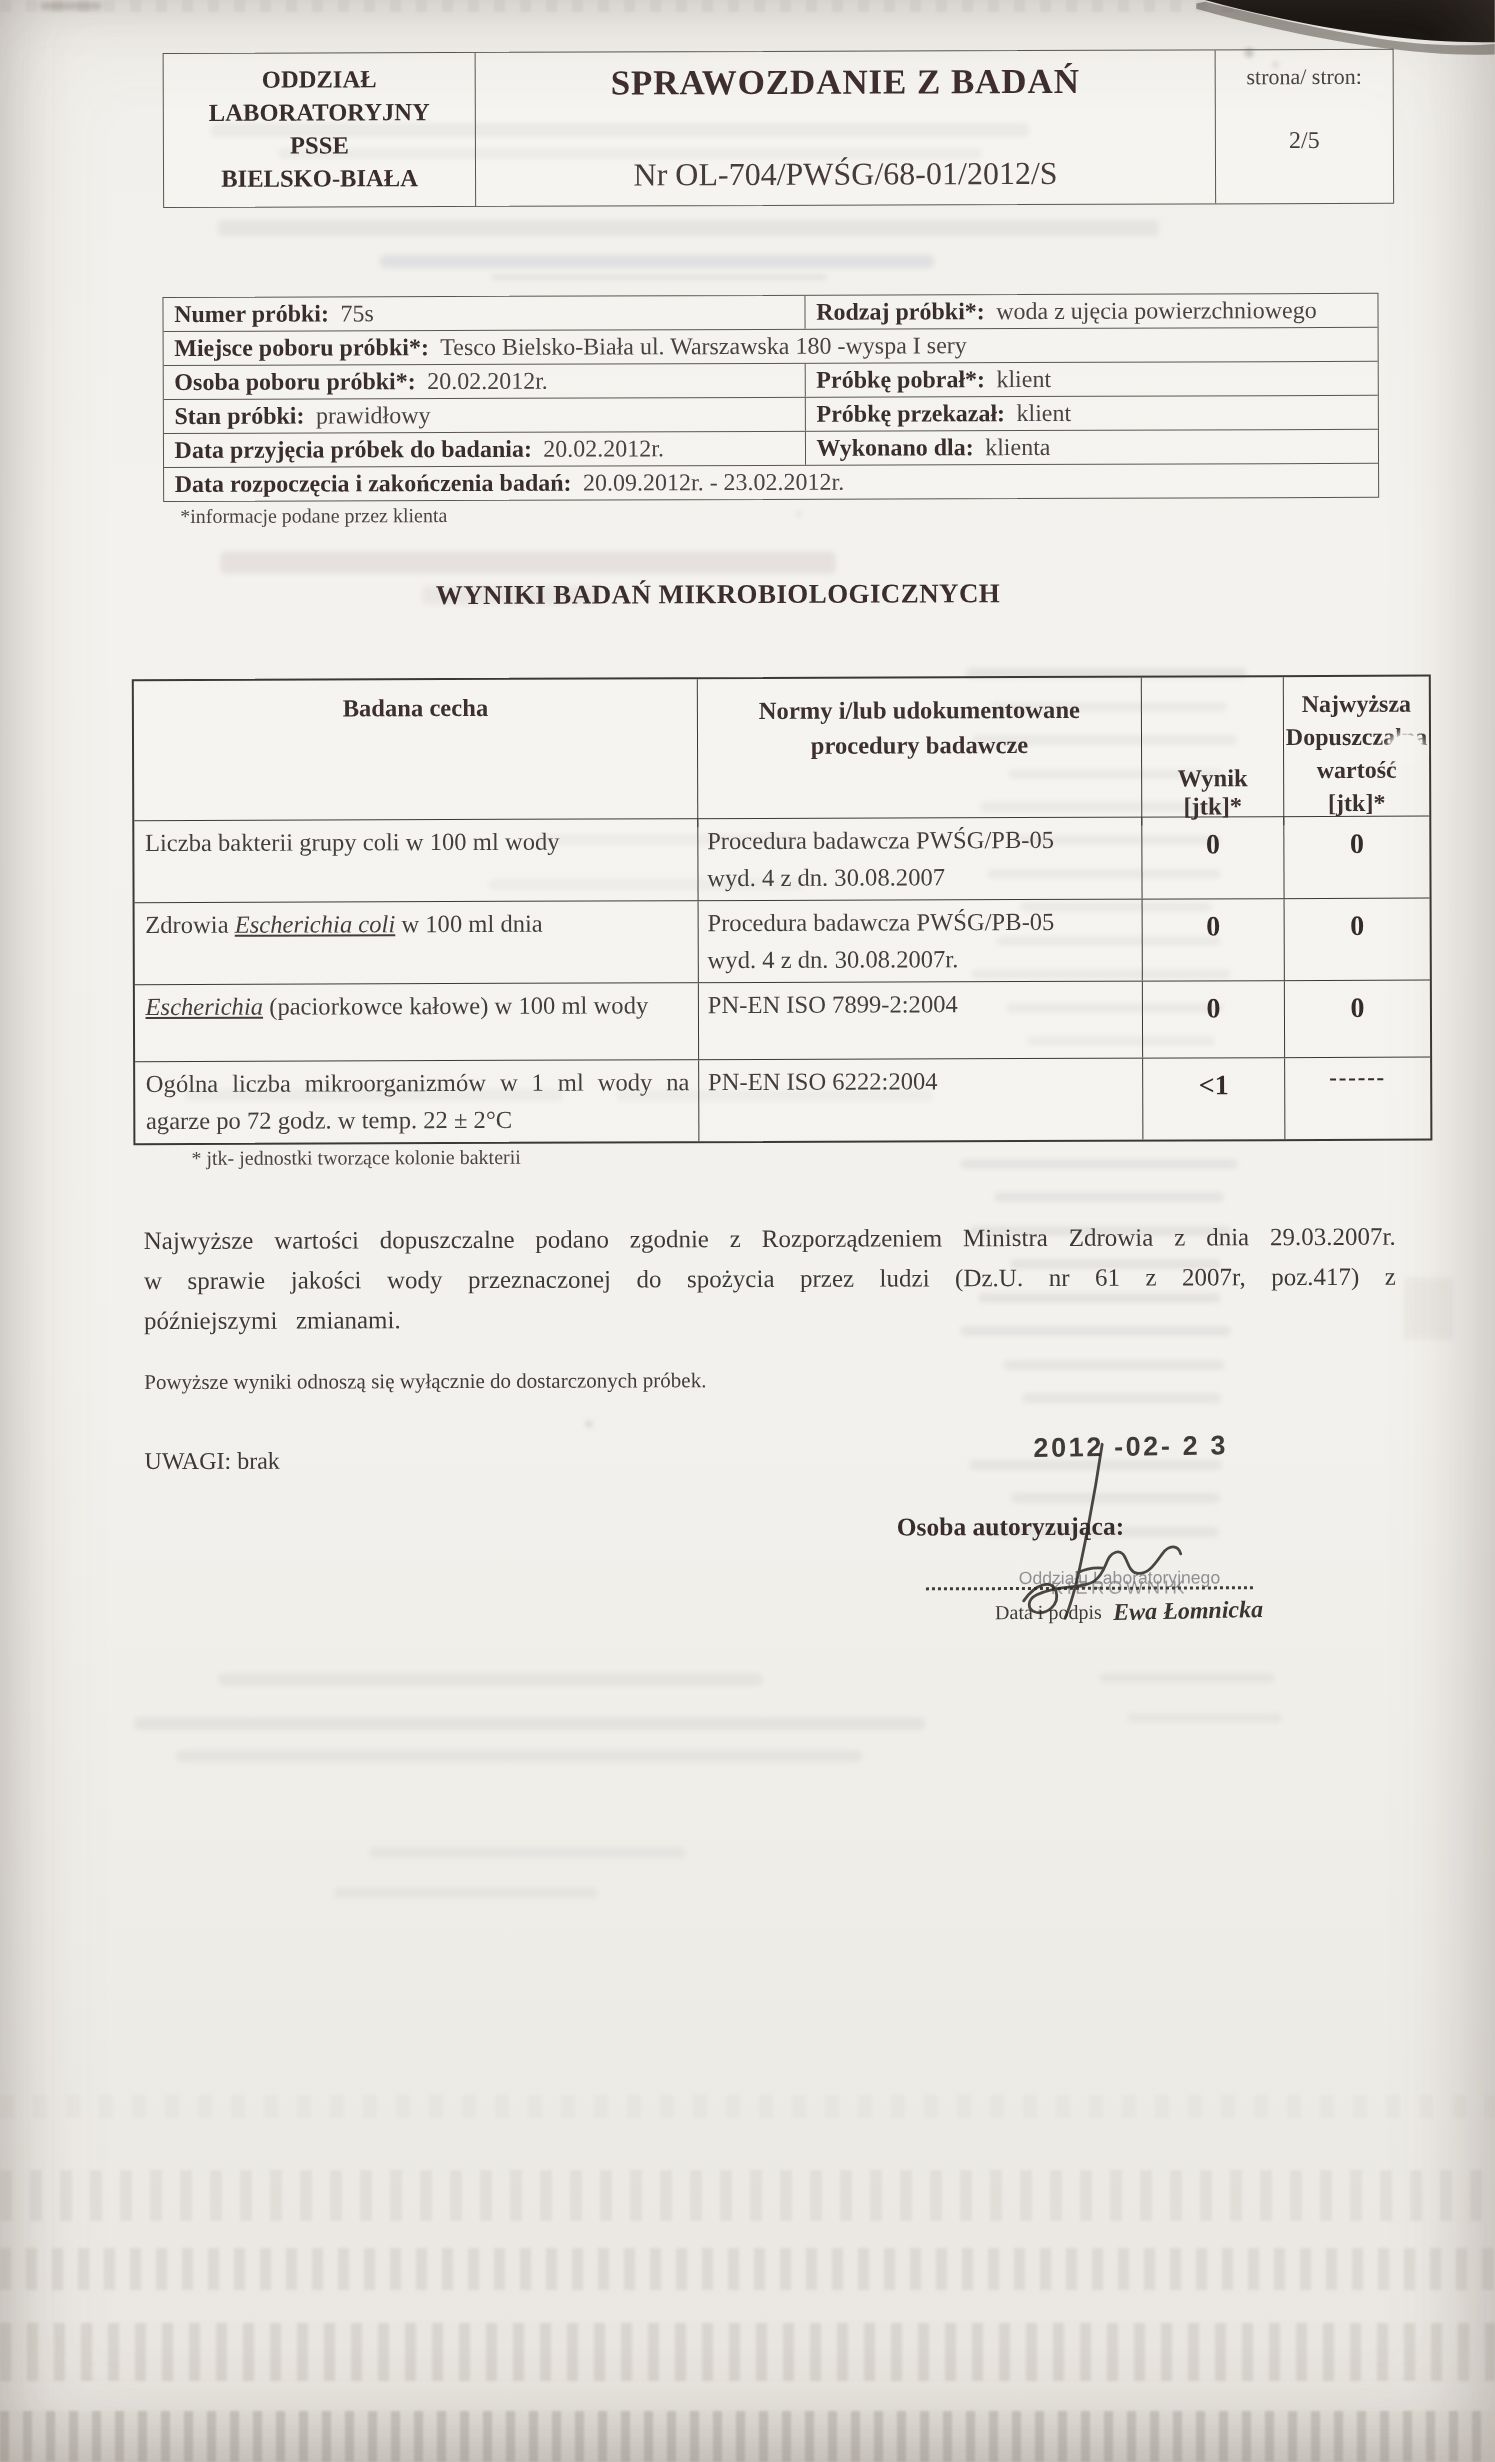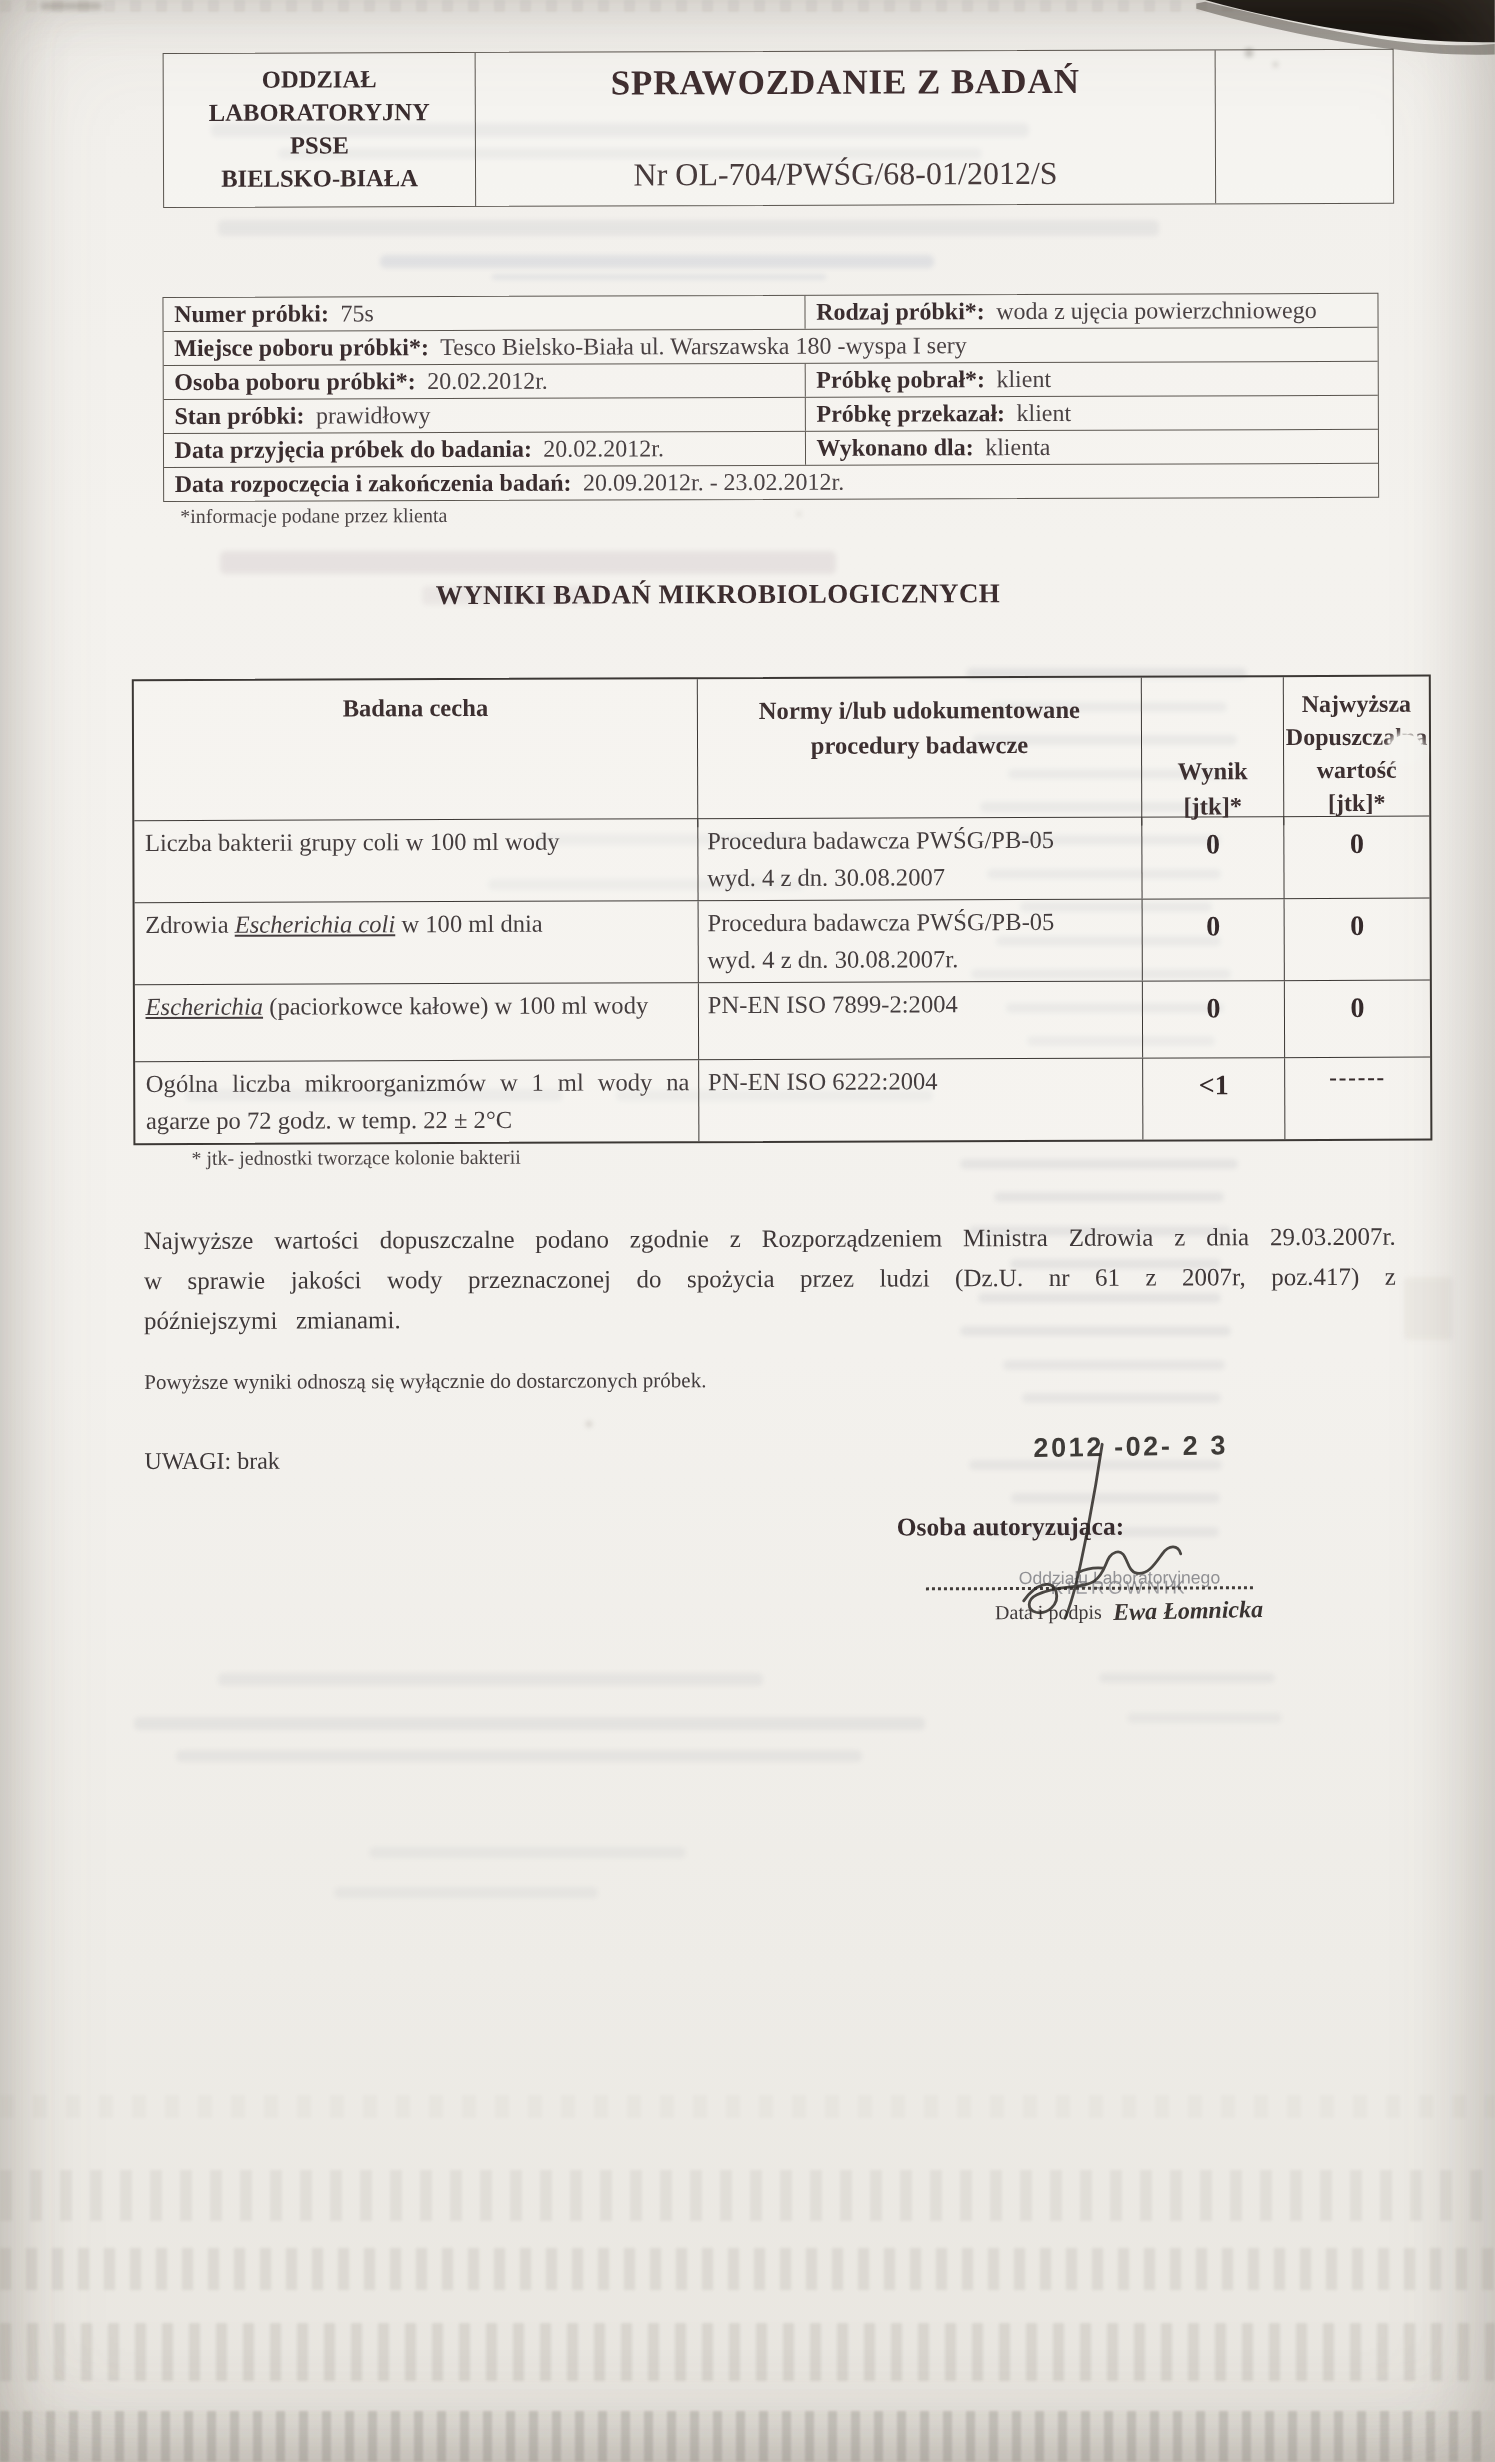--- a/index.html
+++ b/index.html
@@ -51,21 +51,21 @@
     letter-spacing:0.4px;color:#3c2d2f;}
 
   
   .res{left:132px;top:677px;width:1295px;border:2.6px solid var(--bd2);font-size:24.6px;background:rgba(252,251,248,.25);}
   .rgrid{display:grid;grid-template-columns:563px 444px 142px 1fr;}
   .rhead{height:139px;font-weight:bold;color:#3d3031;}
   .rcell{border-left:1.8px solid var(--bd2);min-width:0;}
   .rcell:first-child{border-left:none;}
   .hfeat{display:flex;justify-content:center;padding-top:14px;}
   .hnorm{display:flex;justify-content:center;text-align:center;padding-top:14px;line-height:35px;}
-  .hres{display:flex;flex-direction:column;align-items:center;justify-content:flex-end;gap:7px;padding-bottom:5.3px;}
+  .hres{display:flex;flex-direction:column;align-items:center;justify-content:flex-end;padding-bottom:5.3px;}
   .hlim{position:relative;display:flex;flex-direction:column;align-items:center;justify-content:space-between;
     text-align:center;font-size:24px;line-height:33px;padding:10.6px 0 5.3px;}
   .blob{position:absolute;right:7px;top:58px;width:32px;height:28px;background:#f6f5f1;
     border-radius:50%;box-shadow:0 0 7px 2.6px #f6f5f1;}
   .rrow{border-top:1.8px solid var(--bd2);}
   .h92{height:81px;} .h86{height:76px;}
   .cf{padding:2.6px 8.8px 0 10.6px;line-height:37px;text-align:justify;color:#443d3e;}
   .cn{padding:2.6px 5.3px 0 8.8px;line-height:37px;white-space:pre-line;color:#443d3e;}
   .cv{display:flex;justify-content:center;align-items:flex-start;padding-top:11.4px;
     font-weight:bold;font-size:28px;color:#352a2b;}
@@ -119,20 +119,24 @@
   <div class="doc">
 
     <div class="abs hdr">
       <div class="hc hc1 pre">ODDZIAŁ
 LABORATORYJNY
 PSSE
 BIELSKO-BIAŁA</div>
       <div class="hc hc2">
         <div class="doc-title">SPRAWOZDANIE Z BADAŃ</div>
         <div class="doc-no">Nr OL-704/PWŚG/68-01/2012/S</div>
+      </div>
+      <div class="hc hc3">
+        <div class="pages-label">strona/ stron:</div>
+        <div class="pages-value">2/5</div>
       </div>
     </div>
 
     <div class="abs smp">
       <div class="srow">
         <div class="scell">
           <span class="lb">Numer próbki:</span>
           <span class="vl">75s</span>
         </div>
         <div class="scell">

